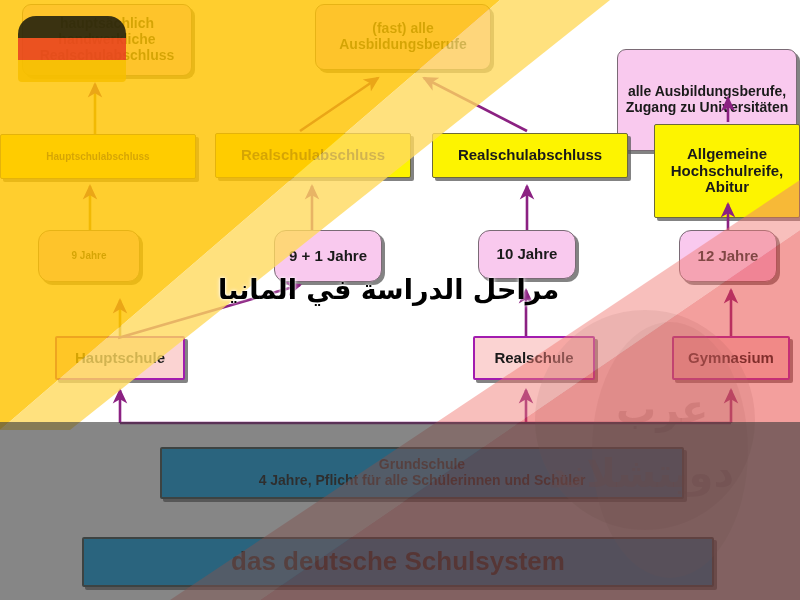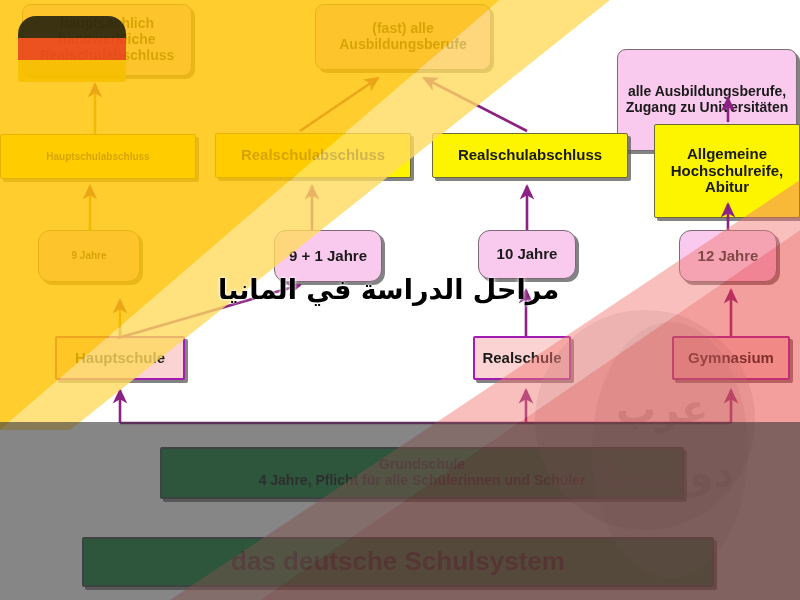--- a/index.html
+++ b/index.html
@@ -45,21 +45,21 @@
     background: #fdf400;
     border: 1px solid #6d6a3a;
     border-radius: 2px;
   }
   .n-salmon {
     background: #fbd3d2;
     border: 2px solid #a21caf;
     border-radius: 2px;
   }
   .n-slate {
-    background: #15803d;
+    background: #0ea5e9;
     border: 2px solid #3f4f4c;
     border-radius: 2px;
     color: #1a1a1a;
   }
 
   
   #box-handwerk       { left: 22px;  top: 4px;   width: 170px; height: 72px;  font-size: 14px; }
   #box-fast-alle      { left: 315px; top: 4px;   width: 176px; height: 66px;  font-size: 14px; }
   #box-alle-uni       { left: 617px; top: 2px;   width: 180px; height: 102px;  font-size: 14px; margin-top: 47px; }
 
@@ -67,21 +67,21 @@
   #box-realabschl-1   { left: 215px; top: 133px; width: 196px; height: 45px;  font-size: 15px; }
   #box-realabschl-2   { left: 432px; top: 133px; width: 196px; height: 45px;  font-size: 15px; }
   #box-abitur         { left: 654px; top: 124px; width: 146px; height: 94px;  font-size: 15px; }
 
   #box-9jahre         { left: 38px;  top: 230px; width: 102px; height: 52px;  font-size: 10px; border-radius: 12px;}
   #box-9p1jahre       { left: 258px; top: 230px; width: 108px; height: 52px;  font-size: 15px; border-radius: 12px; margin-left: 16px;}
   #box-10jahre        { left: 478px; top: 230px; width: 98px;  height: 49px;  font-size: 15px; border-radius: 12px;}
   #box-12jahre        { left: 679px; top: 230px; width: 98px;  height: 52px;  font-size: 15px; border-radius: 12px;}
 
   #box-hauptschule    { left: 55px;  top: 336px; width: 130px; height: 44px;  font-size: 15px; }
-  #box-realschule     { left: 473px; top: 336px; width: 98px; height: 44px;  font-size: 15px; }
+  #box-realschule     { left: 473px; top: 336px; width: 122px; height: 44px;  font-size: 15px; }
   #box-gymnasium      { left: 672px; top: 336px; width: 118px; height: 44px;  font-size: 15px; }
 
   #box-grundschule    { left: 160px; top: 447px; width: 524px; height: 52px;  font-size: 14px; }
   #box-title          { left: 82px;  top: 537px; width: 632px; height: 50px;  font-size: 26px; }
 
   .two-line { flex-direction: column; }
 
   
   #connectors {
     position: absolute;

